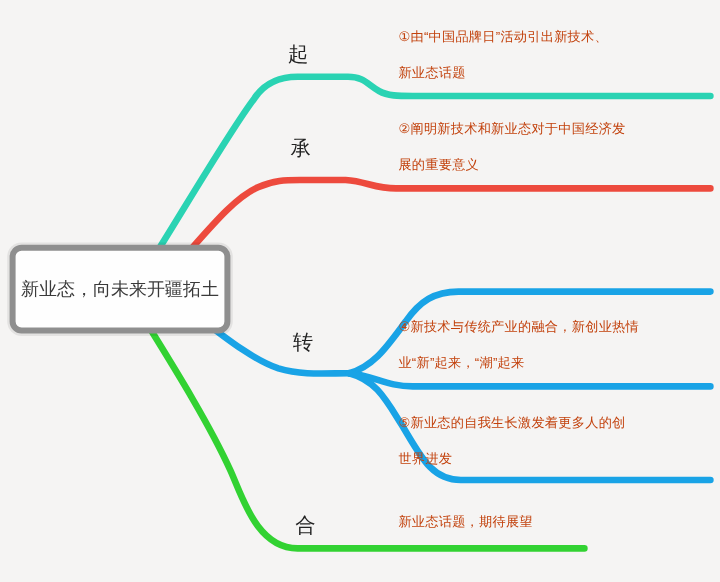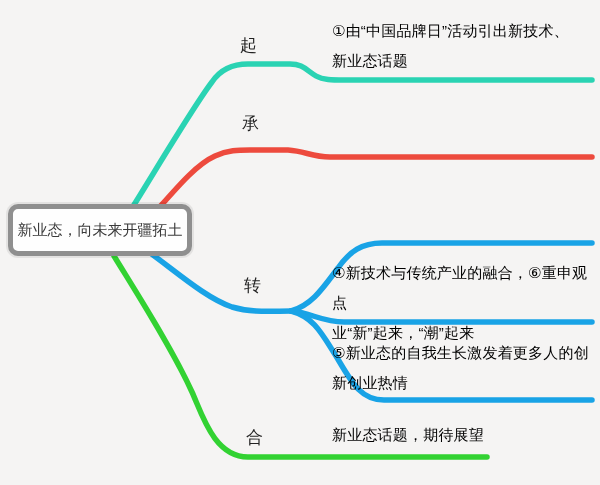--- a/index.html
+++ b/index.html
@@ -18,21 +18,21 @@
   }
   .lines path{
     fill:none;
     stroke-width:5.5;
     stroke-linecap:round;
     stroke-linejoin:round;
   }
   .root-node{
     position:absolute;
     left:8px;top:204px;
-    width:184px;height:52px;
+    width:184px;height:74px;
     box-sizing:border-box;
     background:#fefefe;
     border:5px solid #8f8f8f;
     border-radius:10px;
     box-shadow:0 0 0 2px rgba(0,0,0,0.07);
     display:flex;align-items:center;justify-content:center;
     font-size:15px;
     color:#3a3a3a;
     white-space:nowrap;
     cursor:pointer;
@@ -40,24 +40,24 @@
   .branch-label{
     position:absolute;
     font-size:17px;
     color:#222;
     cursor:pointer;
   }
   .leaf{
     position:absolute;
     left:332px;
     width:266px;
-    font-size:15px;
+    font-size:11px;
     line-height:30px;
     letter-spacing:0.2px;
-    color:#000000;
+    color:#c2410c;
     white-space:pre-line;
     cursor:pointer;
   }
 </style>
 </head>
 <body>
 
 <div class="canvas">
 
   <svg class="lines" width="600" height="485" viewBox="0 0 600 485">
@@ -81,19 +81,21 @@
     <span>新业态，向未来开疆拓土</span>
   </div>
 
   <div class="branch-label" style="left:240px;top:34px">起</div>
   <div class="branch-label" style="left:242px;top:112px">承</div>
   <div class="branch-label" style="left:244px;top:274px">转</div>
   <div class="branch-label" style="left:246px;top:426px">合</div>
 
   <div class="leaf" style="top:16px">①由“中国品牌日”活动引出新技术、
 新业态话题</div>
-  <div class="leaf" style="top:258px">④新技术与传统产业的融合，⑥重申观点
+  <div class="leaf" style="top:93px">②阐明新技术和新业态对于中国经济发
+展的重要意义</div>
+  <div class="leaf" style="top:258px">④新技术与传统产业的融合，新创业热情
 业“新”起来，“潮”起来</div>
   <div class="leaf" style="top:338px">⑤新业态的自我生长激发着更多人的创
-新创业热情</div>
+世界进发</div>
   <div class="leaf" style="top:420px">新业态话题，期待展望</div>
 
 </div>
 
 </body></html>

